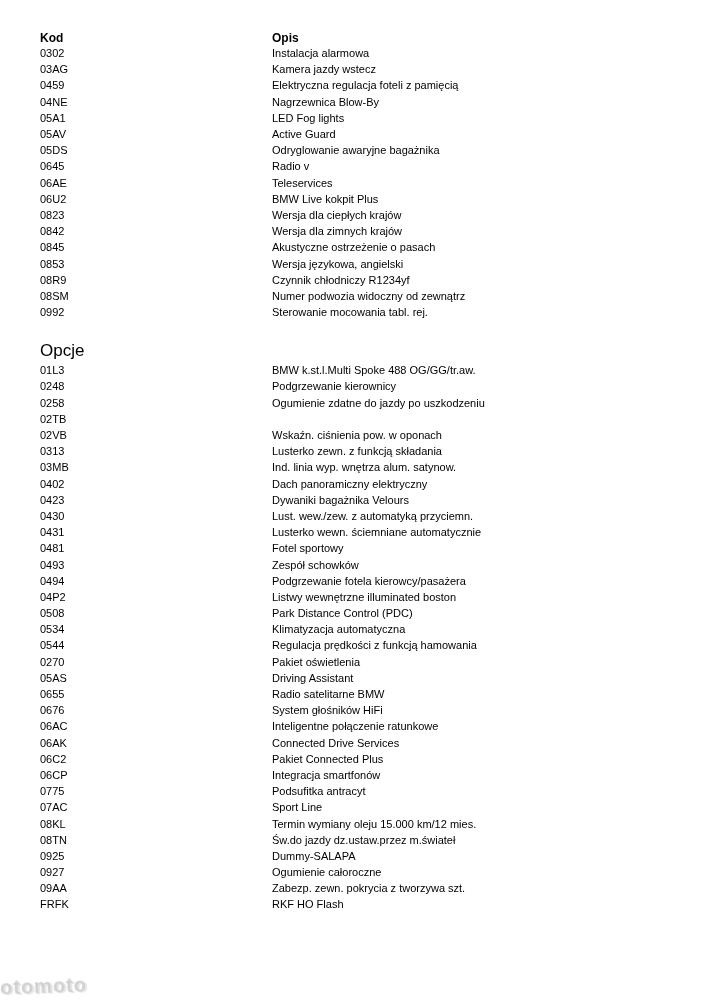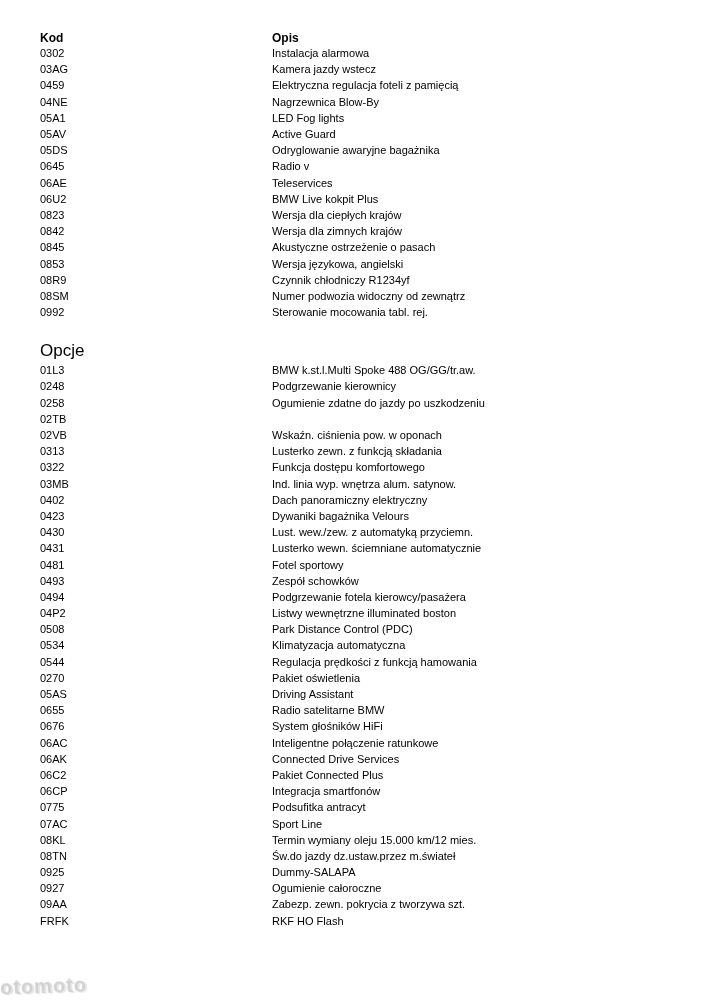--- a/index.html
+++ b/index.html
@@ -154,24 +154,20 @@
       </div>
       <div class="row">
         <span class="col-kod">02VB</span>
         <span class="col-opis">Wskaźn. ciśnienia pow. w oponach</span>
       </div>
       <div class="row">
         <span class="col-kod">0313</span>
         <span class="col-opis">Lusterko zewn. z funkcją składania</span>
       </div>
       <div class="row">
-        <span class="col-kod">0322</span>
-        <span class="col-opis">Funkcja dostępu komfortowego</span>
-      </div>
-      <div class="row">
         <span class="col-kod">03MB</span>
         <span class="col-opis">Ind. linia wyp. wnętrza alum. satynow.</span>
       </div>
       <div class="row">
         <span class="col-kod">0402</span>
         <span class="col-opis">Dach panoramiczny elektryczny</span>
       </div>
       <div class="row">
         <span class="col-kod">0423</span>
         <span class="col-opis">Dywaniki bagażnika Velours</span>

